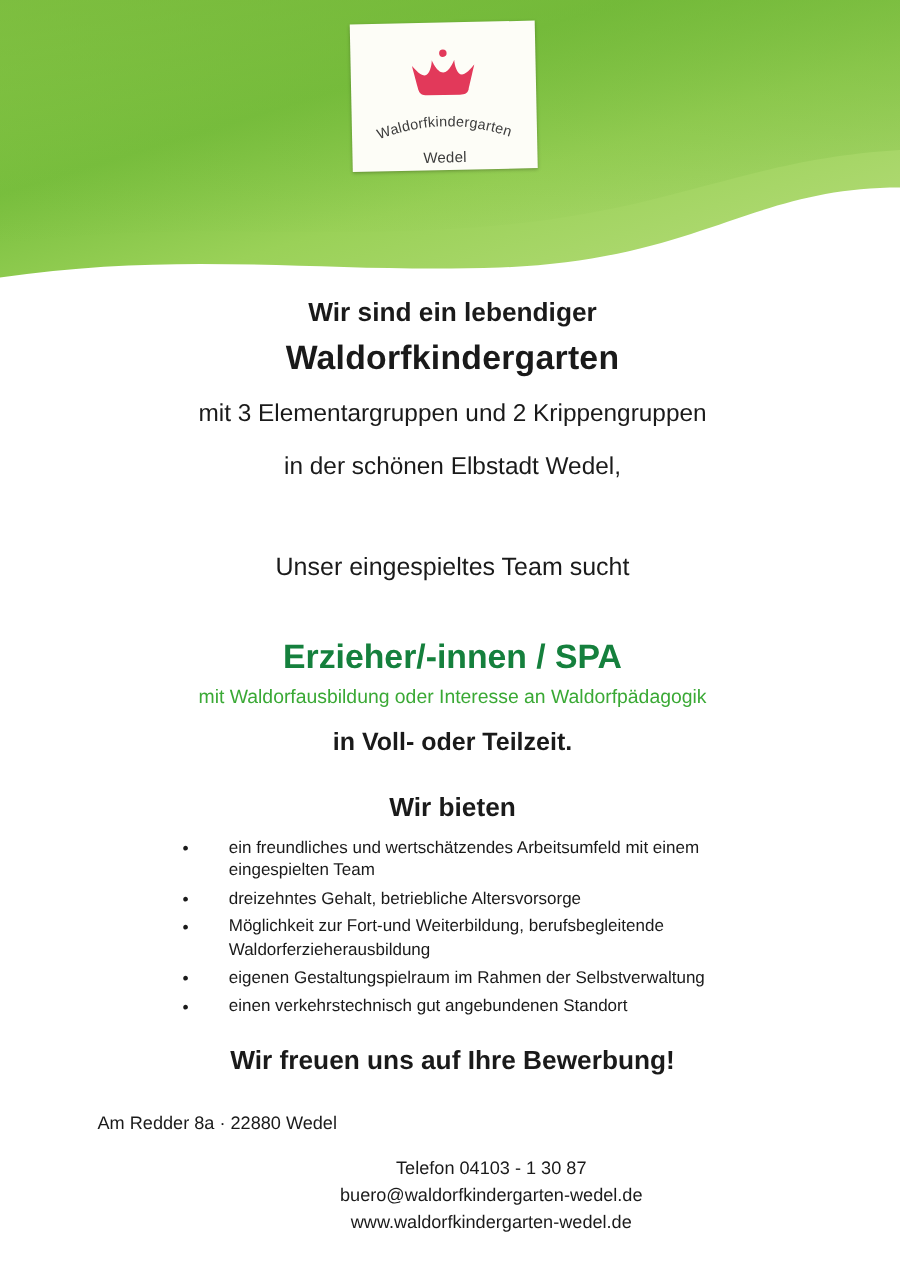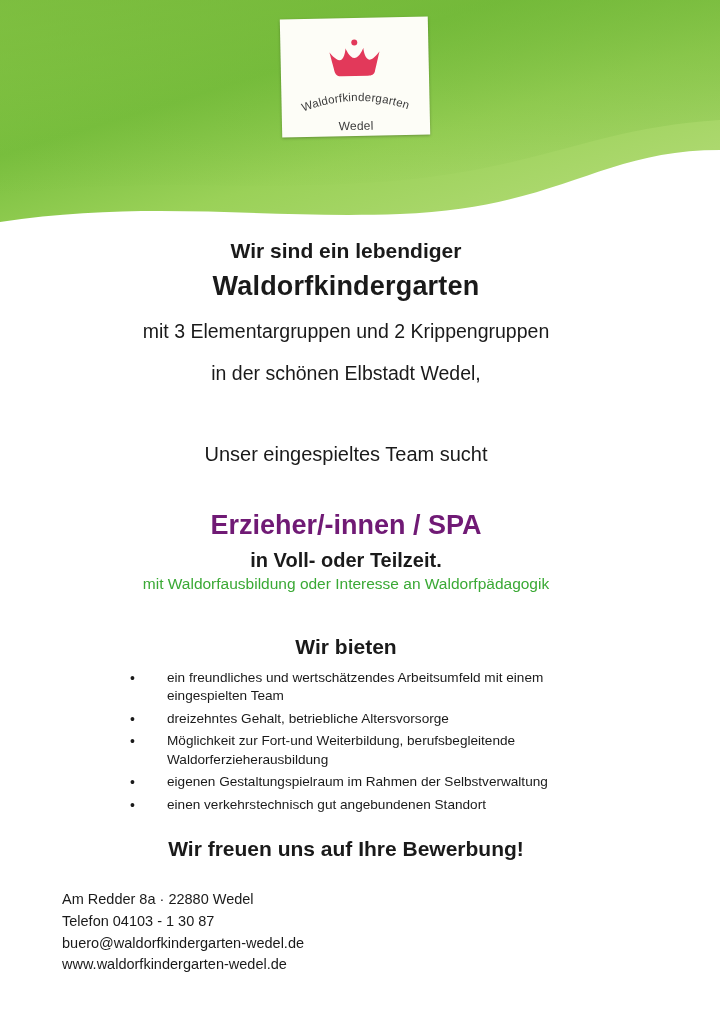--- a/index.html
+++ b/index.html
@@ -75,21 +75,21 @@
     letter-spacing: 0.2px;
   }
   .logo-arc-svg text.small {
     font-size: 12px;
   }
 
   
   .content {
     position: absolute;
     top: 238px;
-    left: 0;
+    left: 16px;
     width: 692px;
   }
   .center {
     text-align: center;
   }
   .line {
     color: #1a1a1a;
     line-height: 1.28;
   }
   .t-intro {
@@ -118,21 +118,21 @@
   }
   .t-date-line {
     font-size: 20px;
     font-weight: bold;
     margin: 0;
   }
   .gap-2 { height: 24px; }
   .t-job {
     font-size: 27px;
     font-weight: bold;
-    color: #701a75;
+    color: #15803d;
     margin: 0 0 6px 0;
   }
   .t-jobsub {
     font-size: 15.5px;
     color: #3aa935;
     margin: 0 0 14px 0;
   }
   .t-time {
     font-size: 20px;
     font-weight: bold;
@@ -178,20 +178,22 @@
     margin-left: 62px;
     text-align: left;
   }
   .footer p {
     margin: 0;
     font-size: 14.5px;
     line-height: 1.5;
     color: #1a1a1a;
   }
   .footer .block2 {
+    margin-top: 14px;
+    text-align: center;
   }
 </style>
 </head>
 <body>
 
 <div class="page">
 
   <div class="header-green">
     <svg viewBox="0 0 720 250" preserveAspectRatio="none">
       <defs>
@@ -239,22 +241,22 @@
     <p class="line t-sub center">mit 3 Elementargruppen und 2 Krippengruppen</p>
     <p class="line t-sub center">in der schönen Elbstadt Wedel,</p>
 
     <div class="gap-1"></div>
 
     <p class="line t-team center">Unser eingespieltes Team sucht</p>
 
     <div class="gap-2"></div>
 
     <p class="line t-job center">Erzieher/-innen / SPA</p>
+    <p class="line t-jobsub center">mit Waldorfausbildung oder Interesse an Waldorfpädagogik</p>
     <p class="line t-time center">in Voll- oder Teilzeit.</p>
-    <p class="line t-jobsub center">mit Waldorfausbildung oder Interesse an Waldorfpädagogik</p>
 
     <div class="gap-3"></div>
 
     <p class="line t-offer-head center">Wir bieten</p>
 
     <ul class="offer-list">
       <li><span class="bullet">•</span><span>ein freundliches und wertschätzendes Arbeitsumfeld mit einem eingespielten Team</span></li>
       <li><span class="bullet">•</span><span>dreizehntes Gehalt, betriebliche Altersvorsorge</span></li>
       <li><span class="bullet">•</span><span>Möglichkeit zur Fort-und Weiterbildung, berufsbegleitende Waldorferzieherausbildung</span></li>
       <li><span class="bullet">•</span><span>eigenen Gestaltungspielraum im Rahmen der Selbstverwaltung</span></li>

